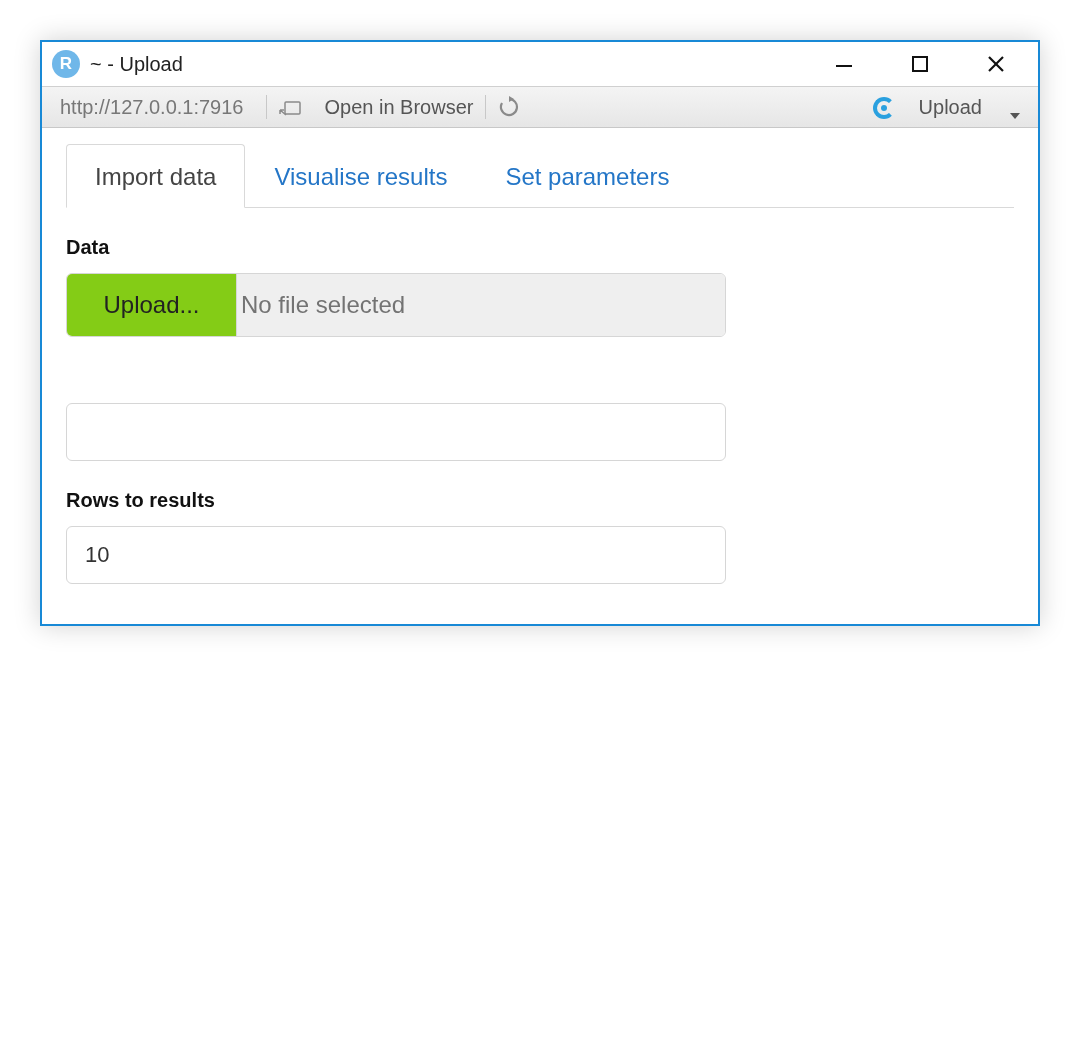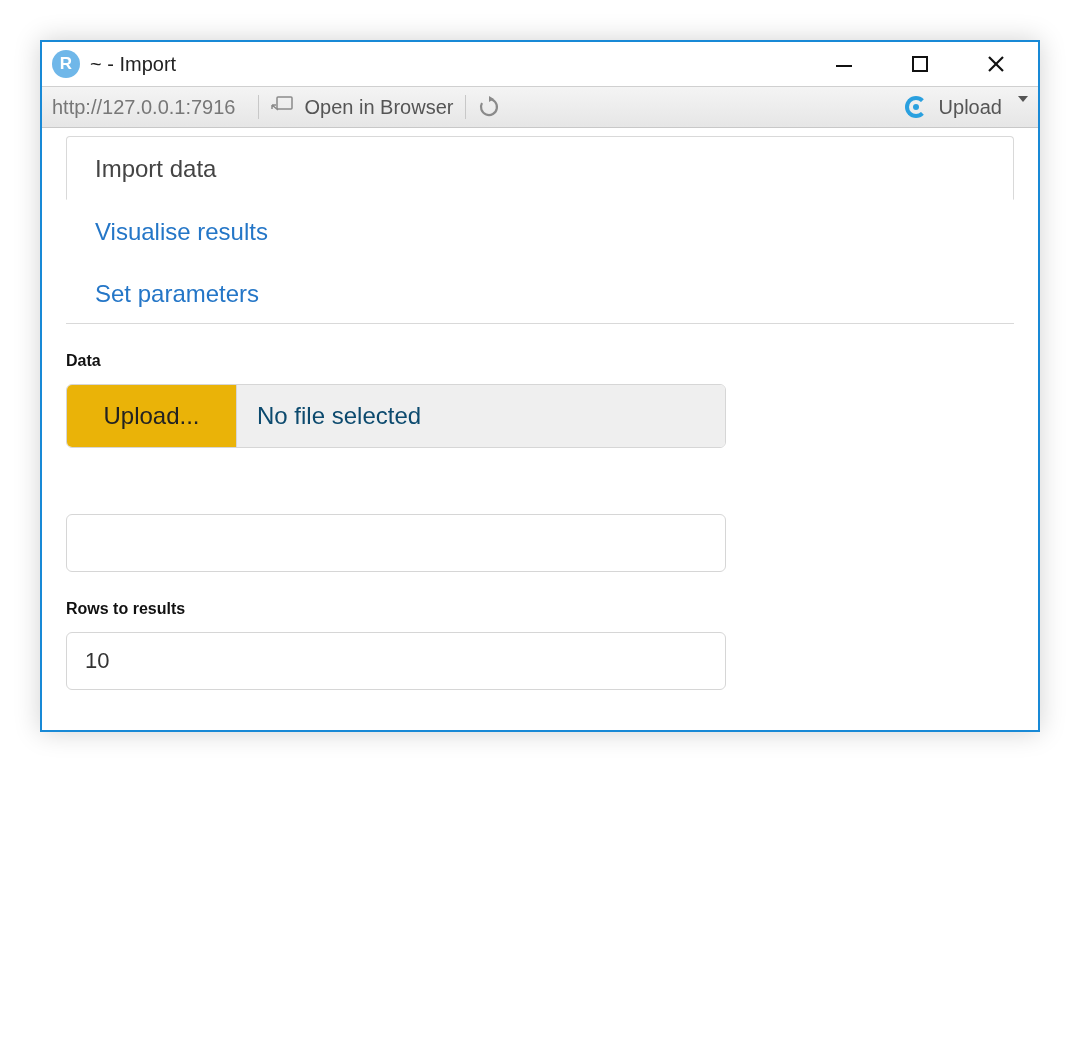--- a/index.html
+++ b/index.html
@@ -54,39 +54,39 @@
     color: #111;
   }
   .win-btn svg { display:block; }
   .toolbar {
     display: flex;
     align-items: center;
     height: 42px;
     background: linear-gradient(#f4f4f4, #e6e6e6);
     border-top: 1px solid #d0d0d0;
     border-bottom: 1px solid #c8c8c8;
-    padding: 0 10px;
+    padding: 0 18px;
     gap: 12px;
     font-size: 20px;
     color: #6a6a6a;
   }
   .addr {
     font-size: 20px;
     color: #777;
     padding-right: 10px;
   }
   .vsep {
     width: 1px;
     height: 24px;
     background: #c8c8c8;
   }
   .tool-item {
     display: flex;
-    align-items: flex-start;
-    gap: 12px;
+    align-items: flex-end;
+    gap: 24px;
     color: #555;
   }
   .spacer { flex: 1; }
   .publish-icon {
     width: 22px; height: 22px;
     position: relative;
   }
   .publish-icon::before {
     content:"";
     position:absolute;
@@ -109,22 +109,21 @@
     border-right:5px solid transparent;
     border-top:6px solid #555;
     margin-left:4px;
   }
   .content {
     padding: 0 24px 40px 24px;
   }
   .tabs {
     display: flex;
     border-bottom: 1px solid #d9d9d9;
-    margin-top: 8px;
-    flex-direction: column;
+    margin-top: 16px;
   }
   .tab {
     padding: 18px 28px 16px 28px;
     font-size: 24px;
     color: #2476c7;
     cursor: pointer;
     border: 1px solid transparent;
     border-bottom: none;
     margin-bottom: -1px;
     background: transparent;
@@ -134,49 +133,49 @@
     border-color: #d9d9d9;
     border-bottom: 1px solid #fff;
     border-radius: 4px 4px 0 0;
     background: #fff;
   }
   .section {
     margin-top: 28px;
   }
   .section-label {
     font-weight: 700;
-    font-size: 16px;
+    font-size: 20px;
     color: #111;
     margin-bottom: 14px;
   }
   .file-row {
     display: flex;
     width: 660px;
     border: 1px solid #d6d6d6;
     border-radius: 6px;
     overflow: hidden;
     height: 64px;
   }
   .file-btn {
     display:flex;
     align-items:center;
     justify-content:center;
     width: 170px;
-    background: #eab308;
+    background: #84cc16;
     border-right: 1px solid #d6d6d6;
     font-size: 24px;
     color: #222;
   }
   .file-placeholder {
     flex:1;
     display:flex;
     align-items:center;
-    padding: 0 20px;
+    padding: 0 4px;
     background: #efefef;
-    color: #0c4a6e;
+    color: #737373;
     font-size: 24px;
   }
   .text-input, .num-input {
     width: 660px;
     height: 58px;
     border: 1px solid #d6d6d6;
     border-radius: 6px;
     font-size: 22px;
     padding: 0 18px;
     color: #333;
@@ -185,21 +184,21 @@
   }
   .section-gap { height: 38px; }
 </style>
 </head>
 <body>
 
 <div class="window">
 
   <div class="titlebar">
     <div class="r-icon">R</div>
-    <div class="win-title">~ - Import</div>
+    <div class="win-title">~ - Upload</div>
     <div class="win-controls">
       <div class="win-btn">
         <svg width="20" height="20">
             <line x1="2" y1="12" x2="18" y2="12" stroke="#111" stroke-width="2"></line>
           </svg>
       </div>
       <div class="win-btn">
         <svg width="18" height="18">
             <rect x="2" y="2" width="14" height="14" fill="none" stroke="#111" stroke-width="2"></rect>
           </svg>

